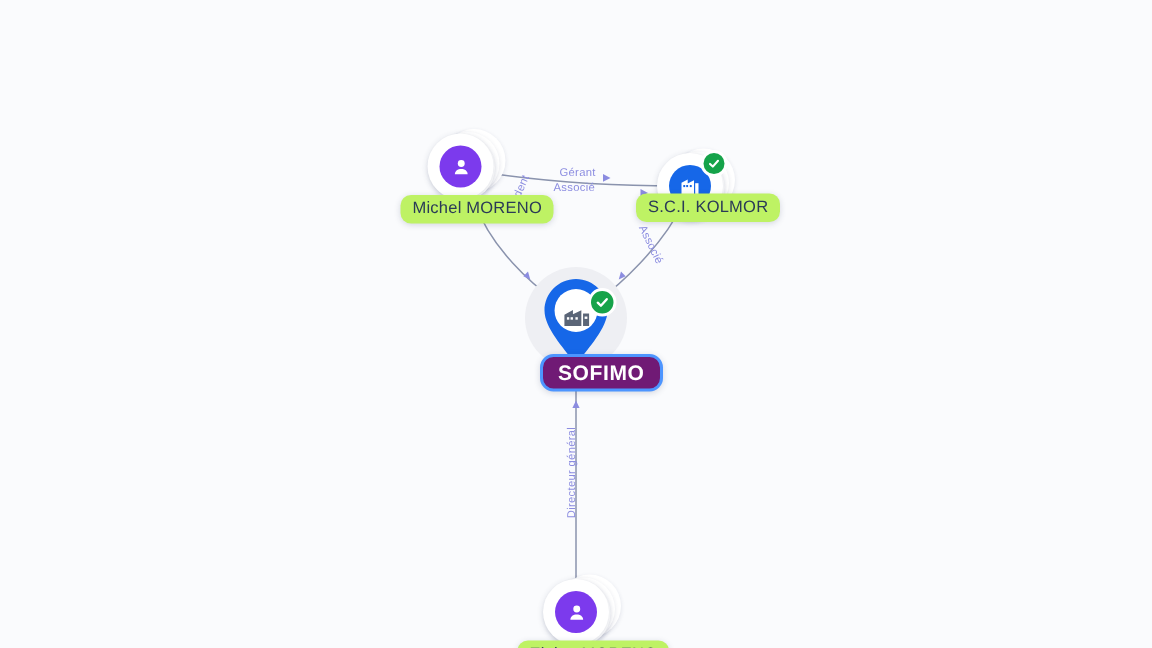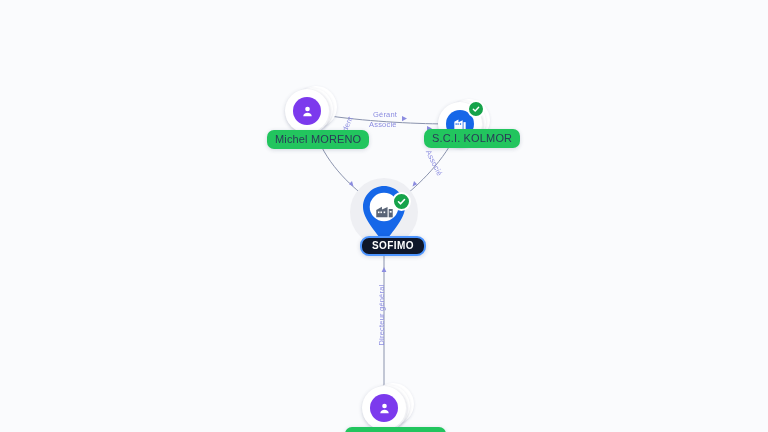--- a/index.html
+++ b/index.html
@@ -89,35 +89,35 @@
     border: 2px solid #ffffff;
     display: flex;
     align-items: center;
     justify-content: center;
     z-index: 6;
   }
 
   
   .node-label {
     position: absolute;
-    background: #22c55e;
+    background: #bef264;
     border-radius: 7px;
     padding: 3px 8px 4px 8px;
     font-size: 11px;
     color: #2a3a57;
     white-space: nowrap;
     box-shadow: 0 1px 4px rgba(40,50,90,0.18);
     letter-spacing: 0.15px;
     z-index: 8;
   }
   .node-label.primary {
-    background: #0f172a;
+    background: #701a75;
     color: #ffffff;
     font-weight: bold;
-    font-size: 10px;
+    font-size: 14px;
     border: 2px solid #4d95ff;
     border-radius: 9px;
     padding: 2px 10px 3px 10px;
     letter-spacing: 0.4px;
   }
 
   
   .pin-halo {
     position: absolute;
     width: 68px; height: 68px;

